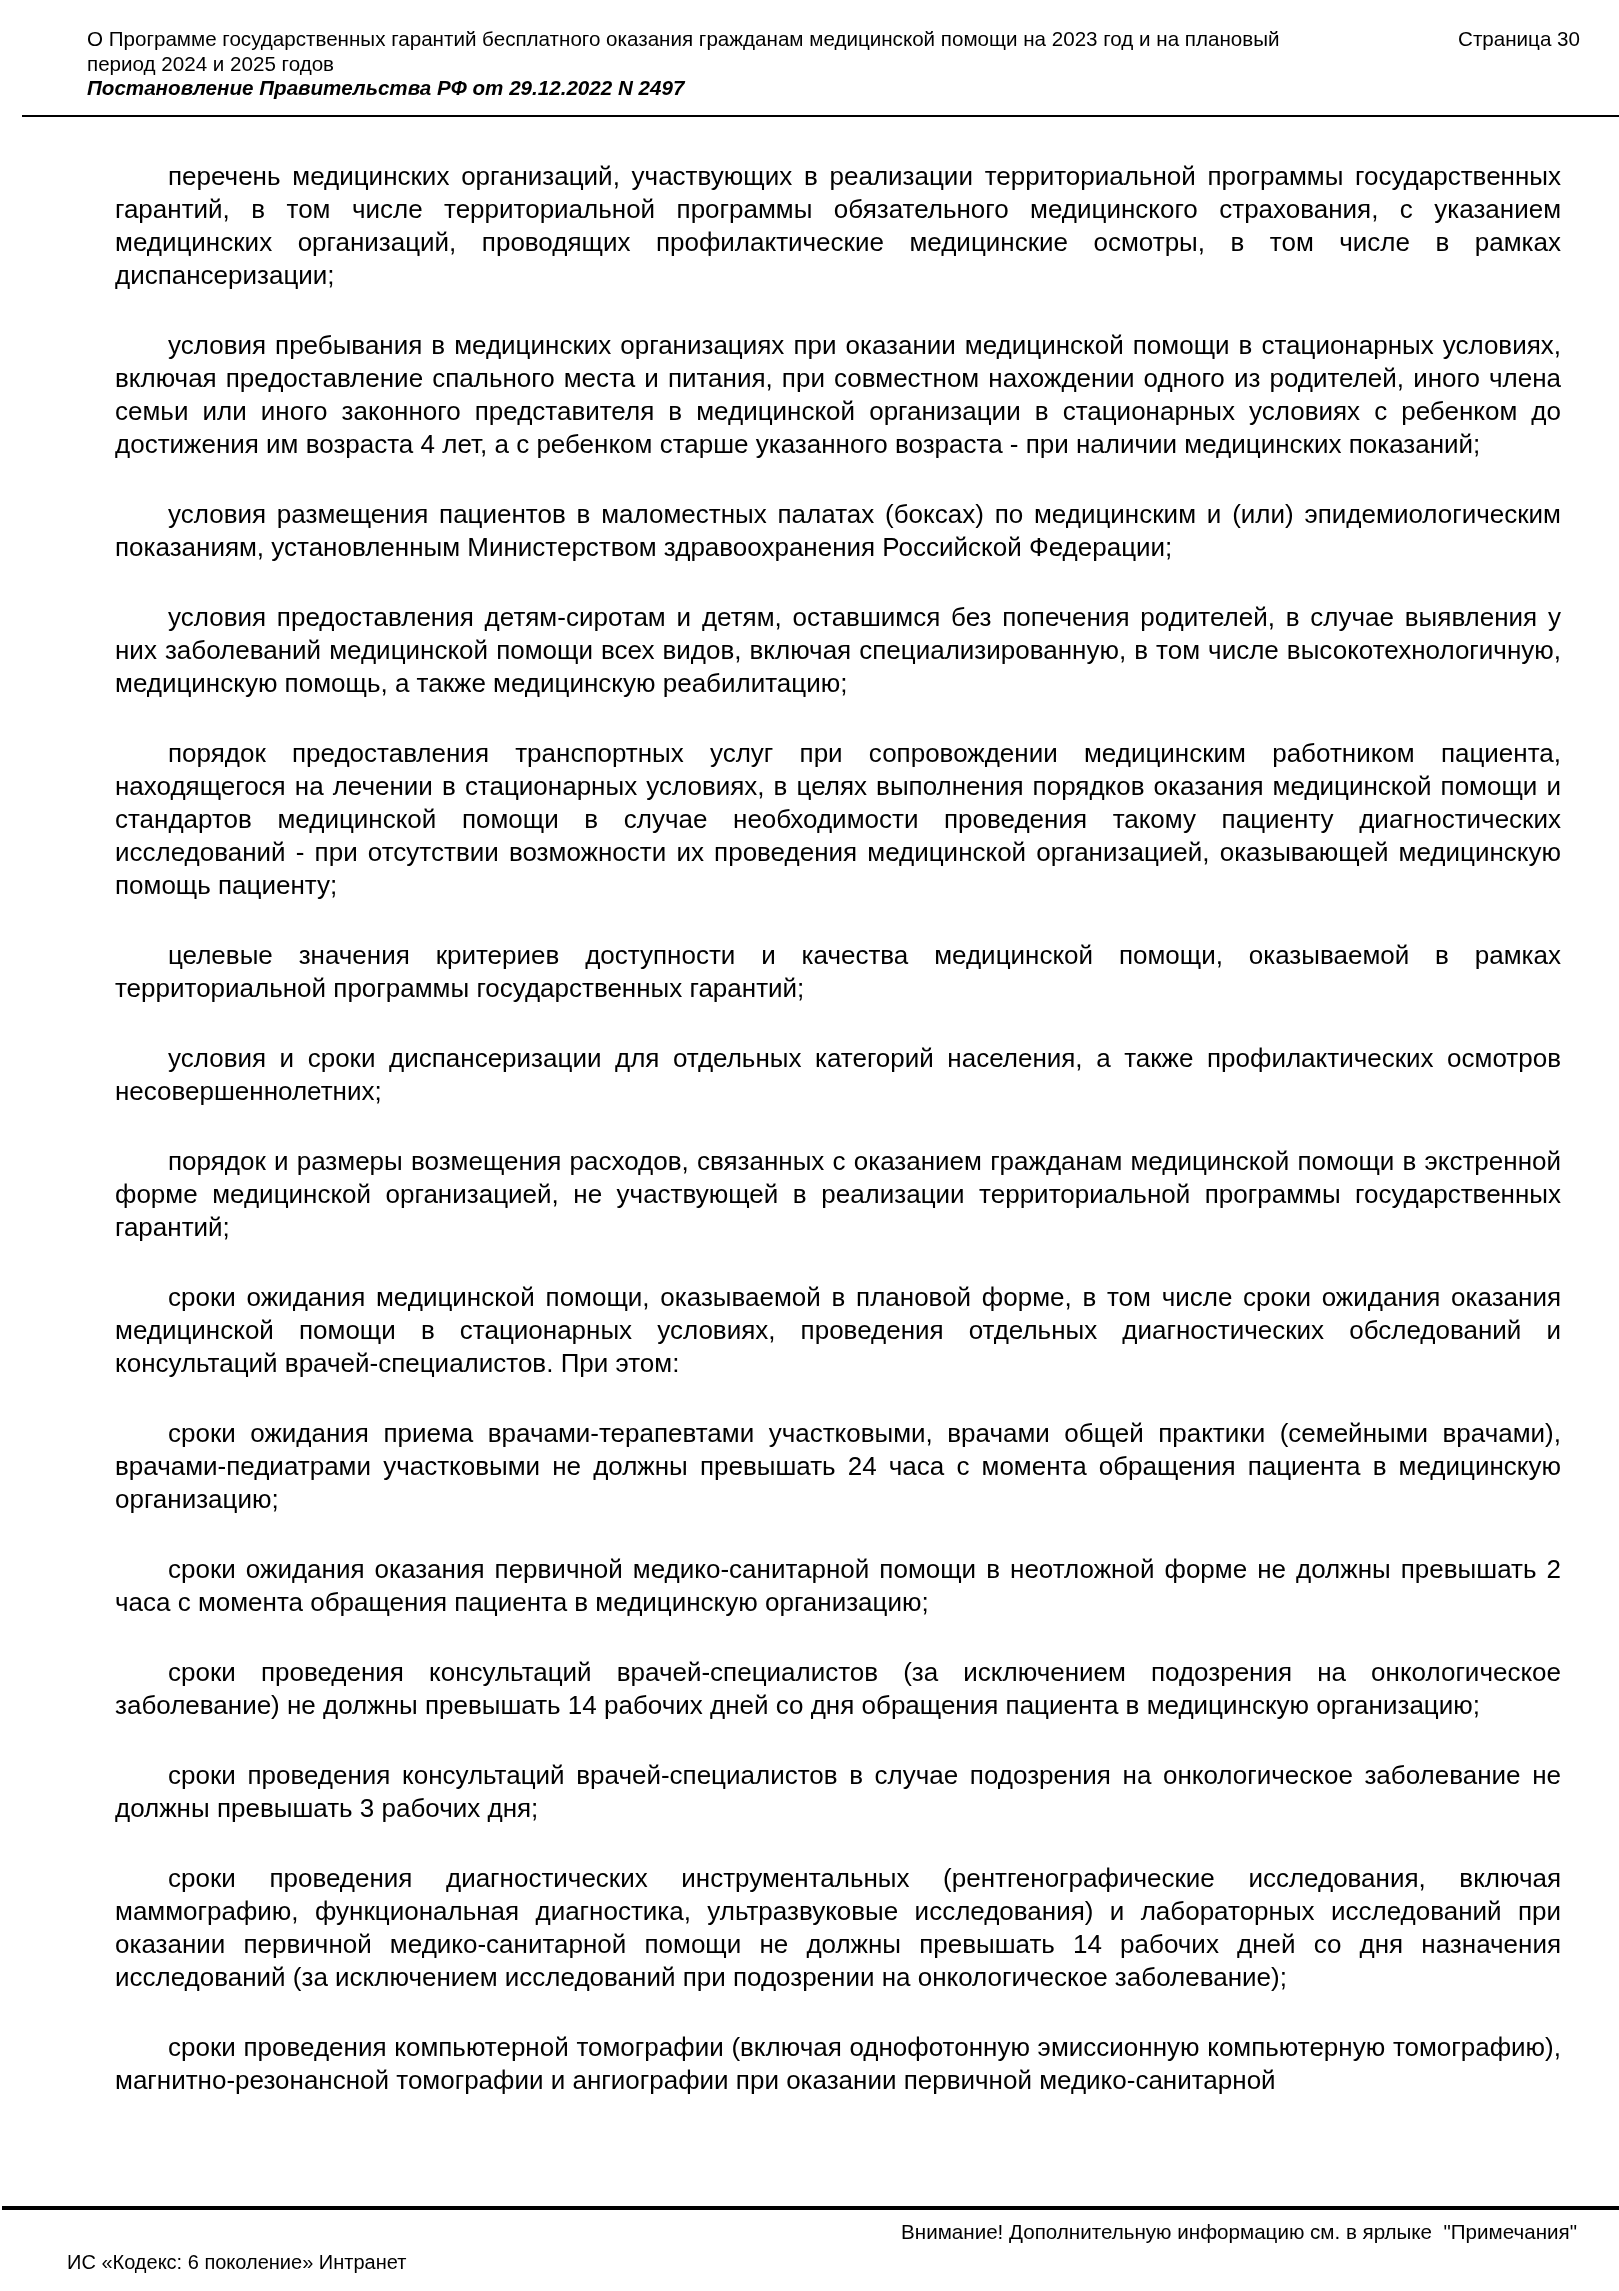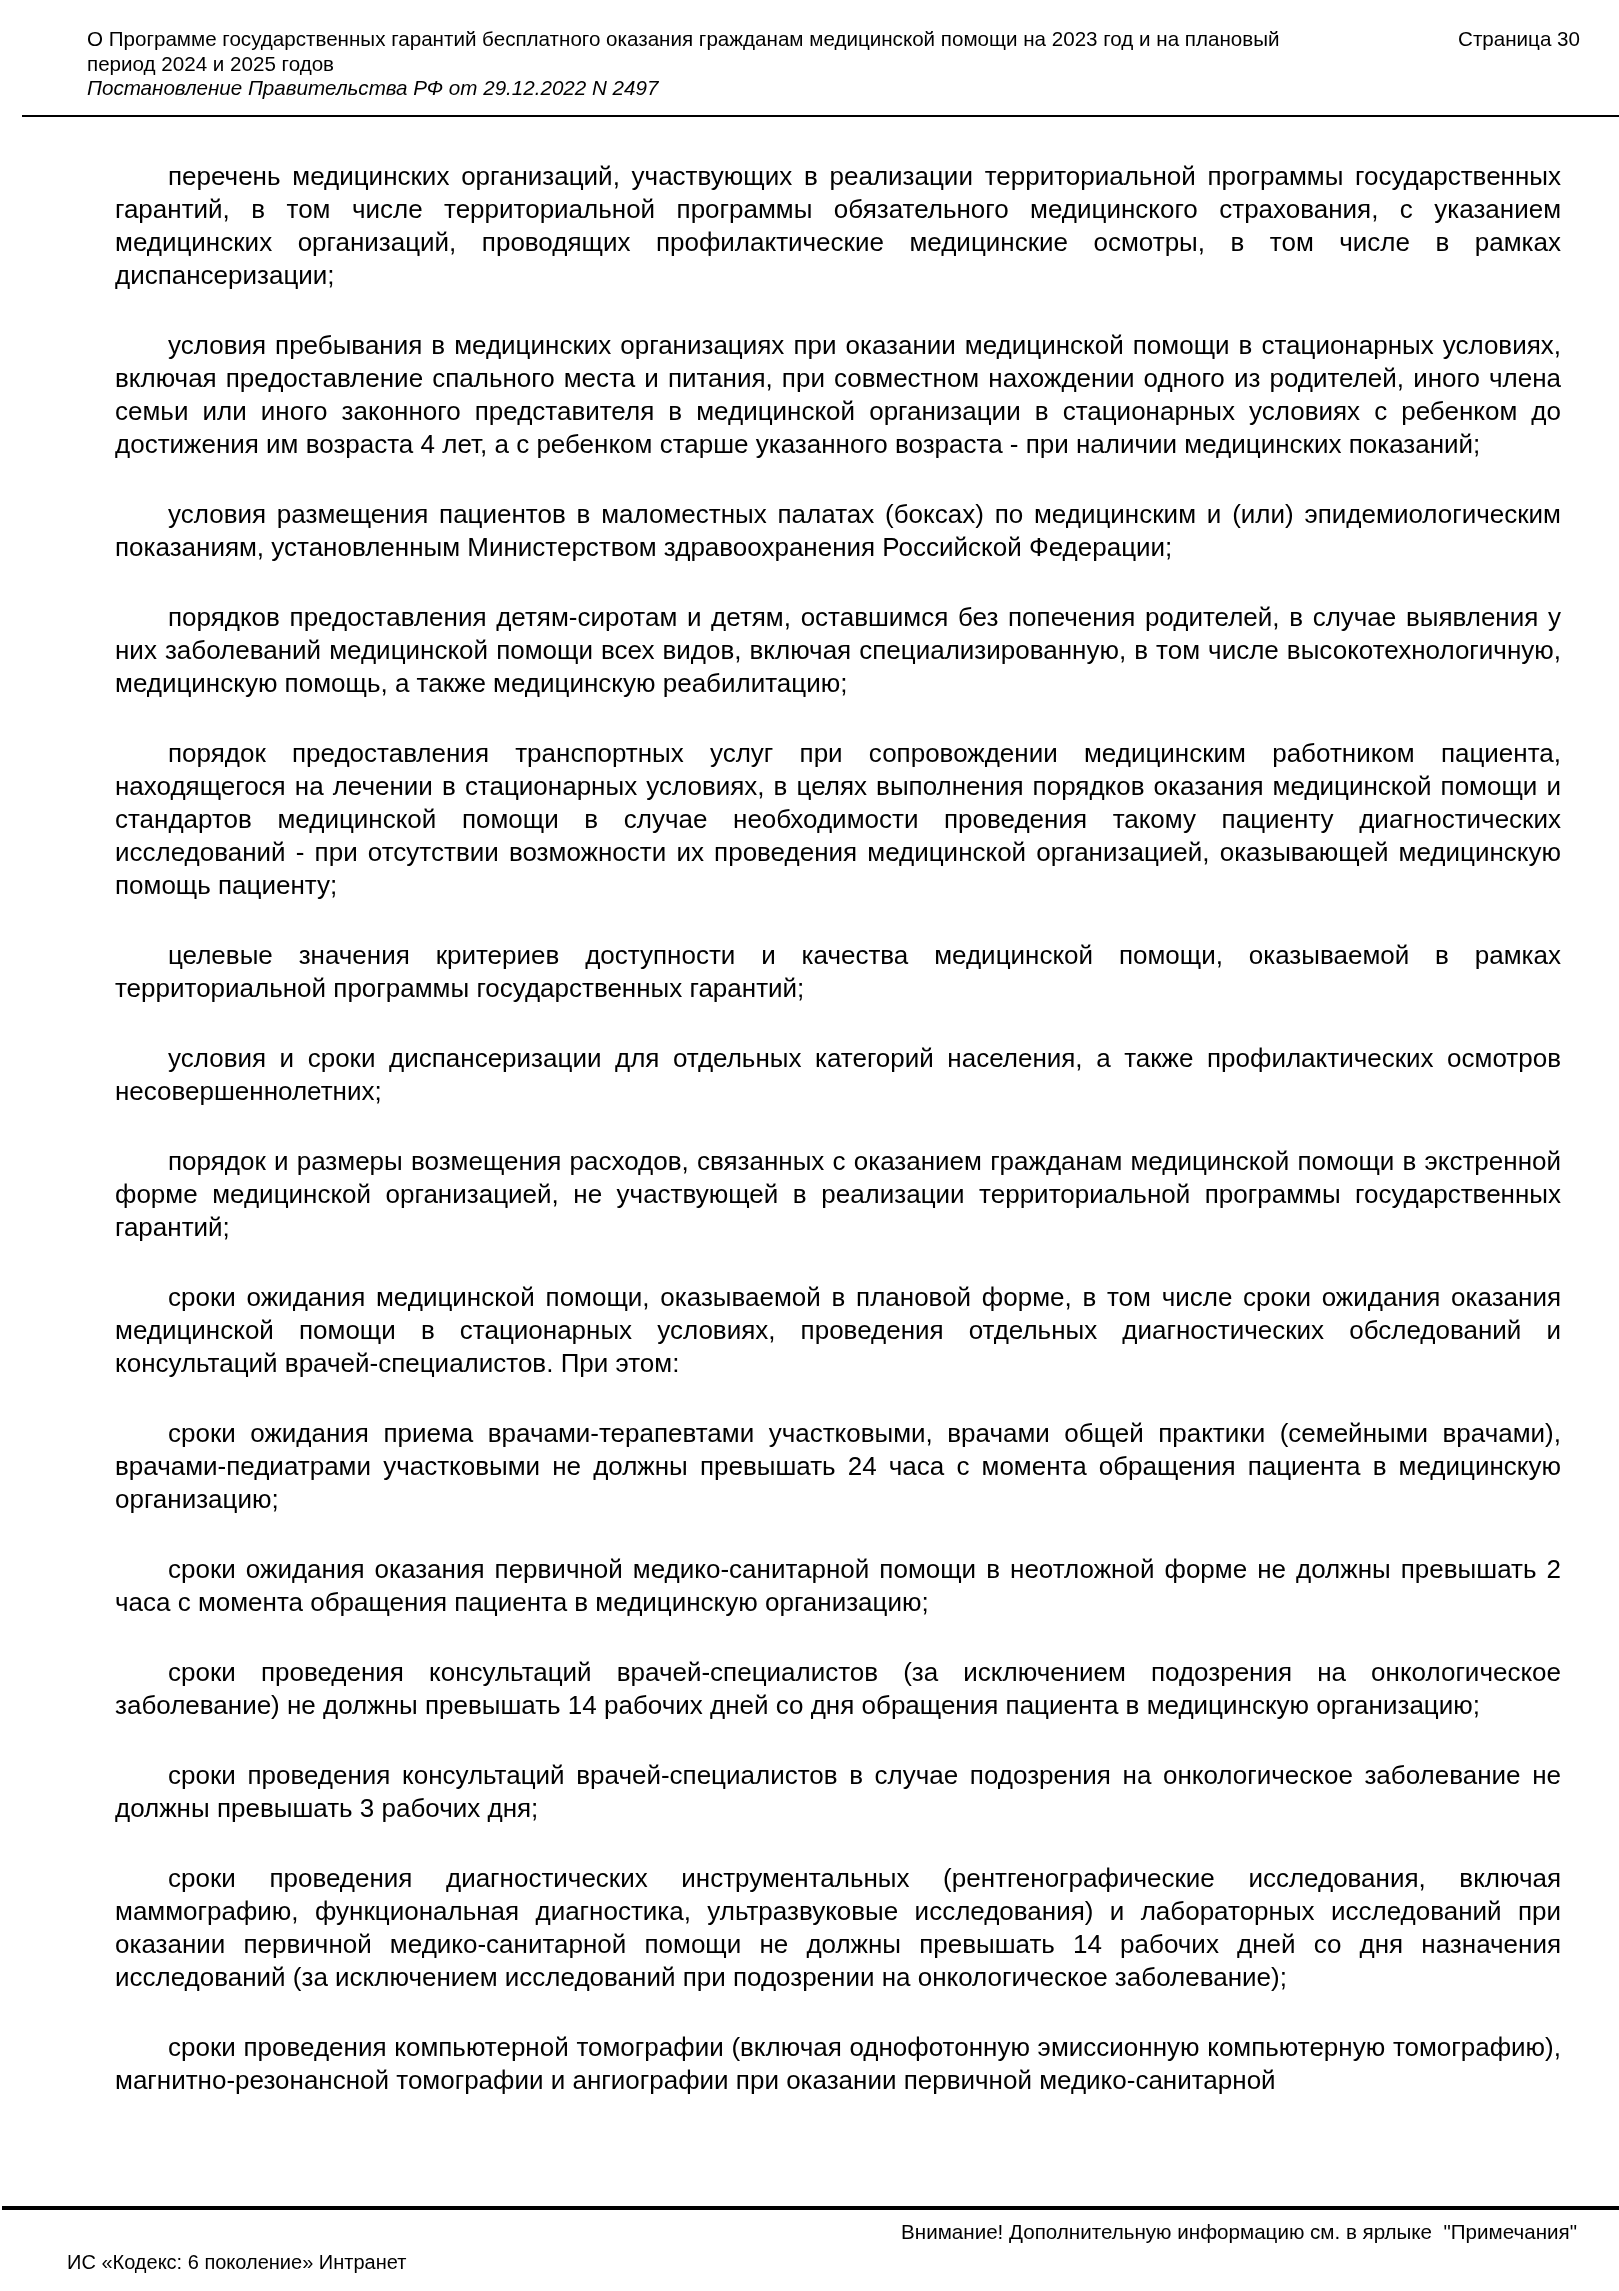--- a/index.html
+++ b/index.html
@@ -29,20 +29,21 @@
     align-items: flex-start;
   }
   .header-title {
     width: 1255px;
   }
   .page-number {
     white-space: nowrap;
   }
   .header-subtitle {
     font-style: italic;
+    font-weight: bold;
   }
   .header-rule {
     height: 2px;
     background: #000000;
     margin-top: 13.7px;
   }
   
   .content {
     padding: 43px 80px 0 77px;
     font-size: 26px;
@@ -93,21 +94,21 @@
     </div>
     <div class="header-subtitle">Постановление Правительства РФ от 29.12.2022 N 2497</div>
   </div>
 
   <div class="header-rule"></div>
 
   <div class="content">
       <p>перечень медицинских организаций, участвующих в реализации территориальной программы государственных гарантий, в том числе территориальной программы обязательного медицинского страхования, с указанием медицинских организаций, проводящих профилактические медицинские осмотры, в том числе в рамках диспансеризации;</p>
       <p>условия пребывания в медицинских организациях при оказании медицинской помощи в стационарных условиях, включая предоставление спального места и питания, при совместном нахождении одного из родителей, иного члена семьи или иного законного представителя в медицинской организации в стационарных условиях с ребенком до достижения им возраста 4 лет, а с ребенком старше указанного возраста - при наличии медицинских показаний;</p>
       <p>условия размещения пациентов в маломестных палатах (боксах) по медицинским и (или) эпидемиологическим показаниям, установленным Министерством здравоохранения Российской Федерации;</p>
-      <p>порядков предоставления детям-сиротам и детям, оставшимся без попечения родителей, в случае выявления у них заболеваний медицинской помощи всех видов, включая специализированную, в том числе высокотехнологичную, медицинскую помощь, а также медицинскую реабилитацию;</p>
+      <p>условия предоставления детям-сиротам и детям, оставшимся без попечения родителей, в случае выявления у них заболеваний медицинской помощи всех видов, включая специализированную, в том числе высокотехнологичную, медицинскую помощь, а также медицинскую реабилитацию;</p>
       <p>порядок предоставления транспортных услуг при сопровождении медицинским работником пациента, находящегося на лечении в стационарных условиях, в целях выполнения порядков оказания медицинской помощи и стандартов медицинской помощи в случае необходимости проведения такому пациенту диагностических исследований - при отсутствии возможности их проведения медицинской организацией, оказывающей медицинскую помощь пациенту;</p>
       <p>целевые значения критериев доступности и качества медицинской помощи, оказываемой в рамках территориальной программы государственных гарантий;</p>
       <p>условия и сроки диспансеризации для отдельных категорий населения, а также профилактических осмотров несовершеннолетних;</p>
       <p>порядок и размеры возмещения расходов, связанных с оказанием гражданам медицинской помощи в экстренной форме медицинской организацией, не участвующей в реализации территориальной программы государственных гарантий;</p>
       <p>сроки ожидания медицинской помощи, оказываемой в плановой форме, в том числе сроки ожидания оказания медицинской помощи в стационарных условиях, проведения отдельных диагностических обследований и консультаций врачей-специалистов. При этом:</p>
       <p>сроки ожидания приема врачами-терапевтами участковыми, врачами общей практики (семейными врачами), врачами-педиатрами участковыми не должны превышать 24 часа с момента обращения пациента в медицинскую организацию;</p>
       <p>сроки ожидания оказания первичной медико-санитарной помощи в неотложной форме не должны превышать 2 часа с момента обращения пациента в медицинскую организацию;</p>
       <p>сроки проведения консультаций врачей-специалистов (за исключением подозрения на онкологическое заболевание) не должны превышать 14 рабочих дней со дня обращения пациента в медицинскую организацию;</p>
       <p>сроки проведения консультаций врачей-специалистов в случае подозрения на онкологическое заболевание не должны превышать 3 рабочих дня;</p>
       <p>сроки проведения диагностических инструментальных (рентгенографические исследования, включая маммографию, функциональная диагностика, ультразвуковые исследования) и лабораторных исследований при оказании первичной медико-санитарной помощи не должны превышать 14 рабочих дней со дня назначения исследований (за исключением исследований при подозрении на онкологическое заболевание);</p>

